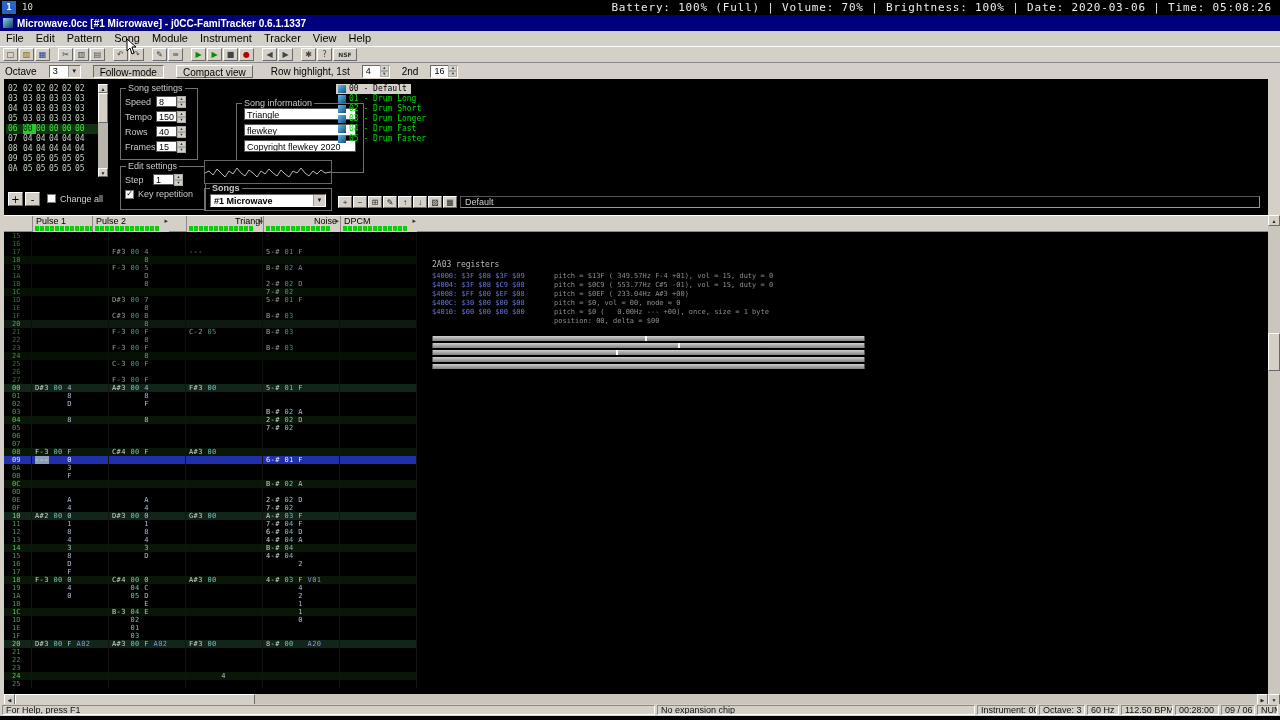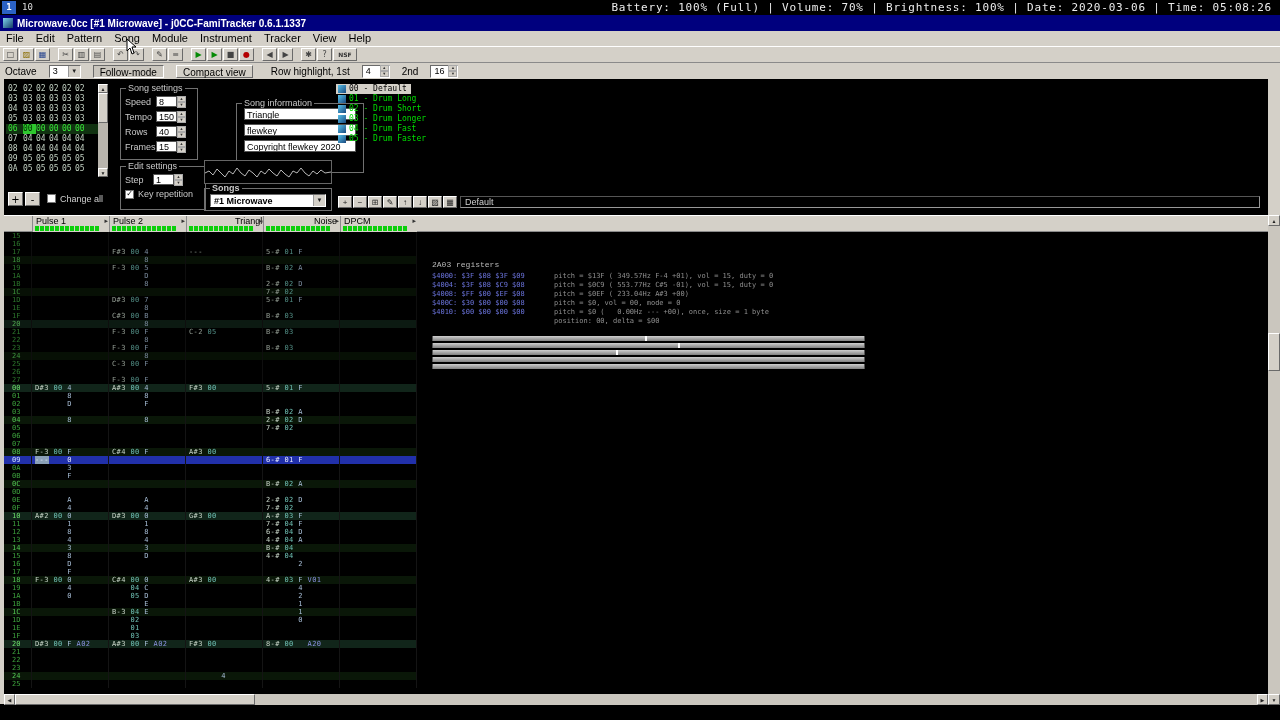--- a/index.html
+++ b/index.html
@@ -122,21 +122,21 @@
   .prow.hl2 .rn{color:#6ce06c;}
   .prow.sel .rn{color:#cfe0ff;}
   .cell{width:77px;box-sizing:border-box;padding-left:3px;font:7px "DejaVu Sans Mono",monospace;line-height:8px;
           white-space:pre;letter-spacing:.4px;border-right:1px solid #141414;overflow:hidden;}
   .cn{color:#c9d6c9;} .ci{color:#6fc0b4;} .cv{color:#a8bfd8;} .cf{color:#8a92e0;}
   .prow.sel .cn,.prow.sel .ci,.prow.sel .cv,.prow.sel .cf{color:#e8ecff;}
   .cn.cursor{background:#8aa0b6;color:#00122a;}
 
   
   #registers{position:absolute;left:432px;top:260px;font:7px "DejaVu Sans Mono",monospace;}
-  #reg-title{color:#b9b9b9;font-size:8px;margin-bottom:3px;font-family:Liberation Mono, monospace;}
+  #reg-title{color:#b9b9b9;font-size:8px;margin-bottom:3px;}
   .regline{height:9px;line-height:9px;white-space:pre;}
   .regaddr{color:#6b74dd;display:inline-block;width:122px;}
   .reginfo{color:#8e8e8e;}
   #note-strips{position:absolute;left:432px;top:336px;width:433px;height:34px;}
   .strip{height:5px;background:linear-gradient(180deg,#cfcfcf,#808080);margin-bottom:2px;
           border-left:1px solid #555;border-right:1px solid #555;box-sizing:border-box;}
   .mark{position:absolute;width:2px;height:5px;background:#fff;}
 
   
   #hscroll{position:absolute;left:4px;top:694px;width:1264px;height:11px;background:#cac6be;}
@@ -468,21 +468,21 @@
           <i></i>
           <i></i>
           <i></i>
           <i></i>
           <i></i>
           <i></i>
           <i></i>
         </div>
         <div class="charrow">▸</div>
       </div>
-      <div class="chh" style="left: 105px;">
+      <div class="chh" style="left: 88px;">
         <div class="chname">Pulse 2</div>
         <div class="meter">
           <i></i>
           <i></i>
           <i></i>
           <i></i>
           <i></i>
           <i></i>
           <i></i>
           <i></i>
@@ -1037,20 +1037,31 @@
     <div class="sb-btn">◀</div>
     <div class="sb-thumb"></div>
     <div class="sb-btn right">▶</div>
   </div>
   <div id="vscroll">
     <div class="sb-btn">▲</div>
     <div class="sb-thumb"></div>
     <div class="sb-btn bottom">▼</div>
   </div>
 
+  <div id="statusbar">
+      <div class="seg">For Help, press F1</div>
+      <div class="seg">No expansion chip</div>
+      <div class="seg">Instrument: 00</div>
+      <div class="seg">Octave: 3</div>
+      <div class="seg">60 Hz</div>
+      <div class="seg">112.50 BPM</div>
+      <div class="seg">00:28:00</div>
+      <div class="seg">09 / 06</div>
+      <div class="seg">NUM</div>
+    </div>
   <div id="bottomstrip"></div>
 
   <div id="mouse-cursor">
     <svg width="12" height="18" viewBox="0 0 12 18">
       <path d="M1,1 L1,13 L4,10 L6,16 L8,15 L6,9 L10,9 Z" fill="#ffffff" stroke="#000000" stroke-width="1"></path>
     </svg>
   </div>
 
 </div>
 

